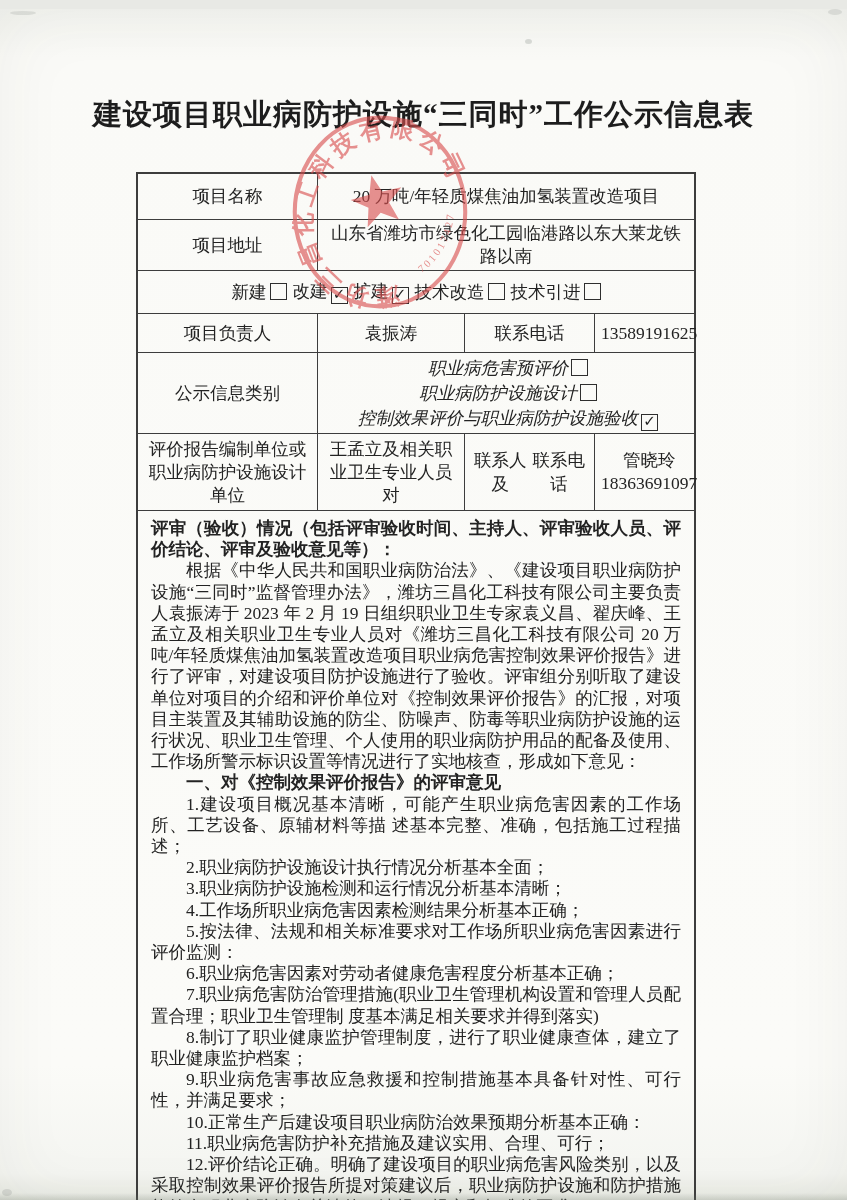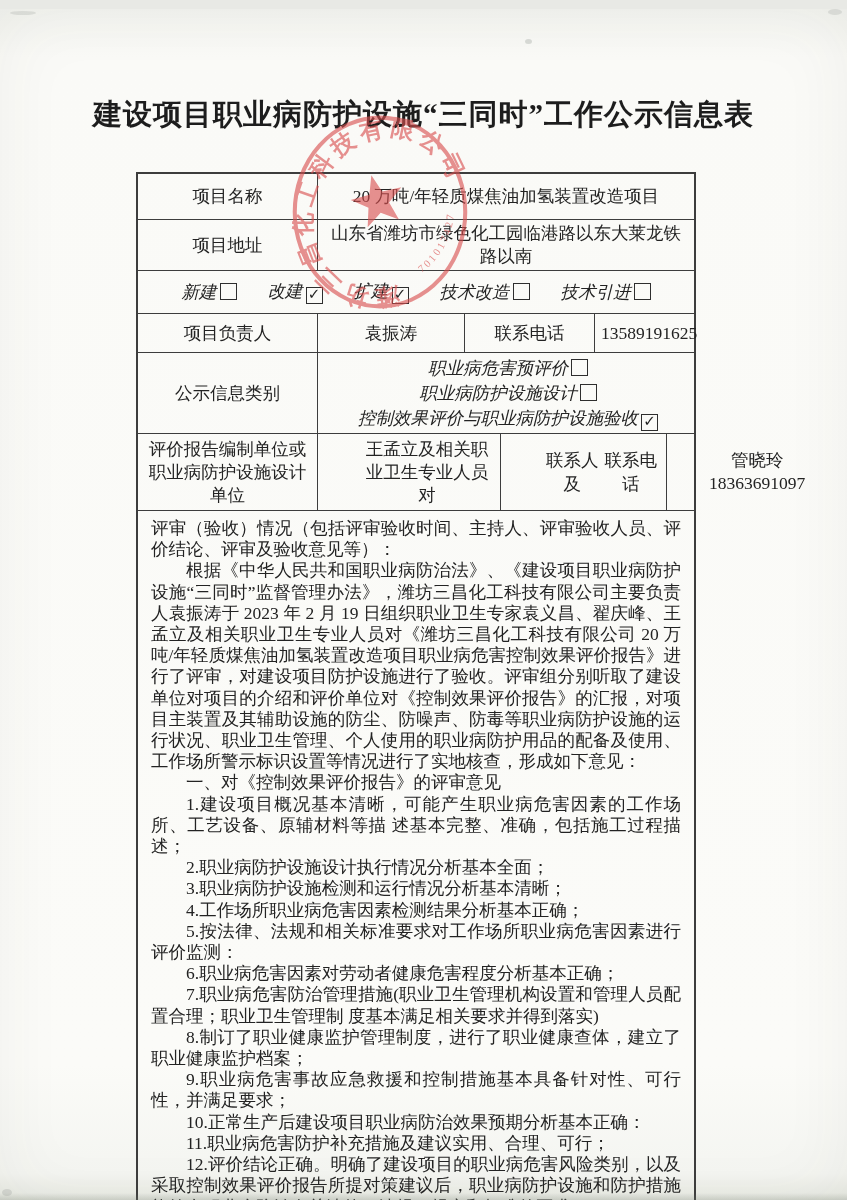--- a/index.html
+++ b/index.html
@@ -17,35 +17,35 @@
   .row:last-child{border-bottom:none;}
   .cell{border-right:1.6px solid #3d3d3d;box-sizing:border-box;display:flex;align-items:center;justify-content:center;
         font-size:17.5px;padding:2px 6px;text-align:center;line-height:23px;}
   .cell:last-child{border-right:none;}
   .c-label{flex:0 0 180px;}
   .c2{flex:0 0 147px;}
   .c3{flex:0 0 130px;}
   .c4{flex:1 1 auto;}
   .c-wide{flex:1 1 auto;}
   .r1{min-height:45px;} .r2{min-height:40px;} .r3{min-height:42px;}
-  .r4{min-height:38px;} .r5{min-height:80px;} .r6{min-height:76px;gap:36px;}
+  .r4{min-height:38px;} .r5{min-height:80px;} .r6{min-height:76px;}
   .left-cell{flex-direction:column;align-items:center;justify-content:center;padding-left:10px;text-align:left;font-style:italic;}
   .pub-line{line-height:25px;white-space:nowrap;}
-  .nature{display:flex;gap:31px;justify-content:center;align-items:center;white-space:nowrap;font-style:italic;}
+  .nature{display:flex;gap:6px;justify-content:center;align-items:center;white-space:nowrap;}
   .opt{white-space:nowrap;}
   .cb{display:inline-block;width:15px;height:15px;border:1.9px solid #2e2e2e;margin-left:3px;
       vertical-align:-2px;line-height:13px;text-align:center;font-size:15px;font-weight:700;
       font-family:"DejaVu Sans","Liberation Sans",sans-serif;color:#1f1f1f;}
   .twoline span{display:block;line-height:24px;}
   
   .block{display:block;font-size:17.5px;line-height:21.2px;text-align:justify;
          padding:7px 13px 6px 13px;min-height:596px;}
   .block p{margin:0;}
   .ind{text-indent:2em;}
-  .bold{font-weight:normal;}
+  .bold{font-weight:bold;}
   
   .seal{position:absolute;left:253px;top:66px;width:254px;height:274px;opacity:.62;pointer-events:none;}
   .seal text{font-family:"Liberation Serif","DejaVu Serif",serif;}
   
   .smudge{position:absolute;background:#9aa09a;border-radius:50%;pointer-events:none;}
   .edge-bottom{position:absolute;left:0;bottom:0;width:100%;height:16px;
                background:linear-gradient(180deg,rgba(120,130,115,0) 0%,rgba(120,130,115,.25) 45%,#dfe3da 100%);}
 </style>
 </head>
 <body>

